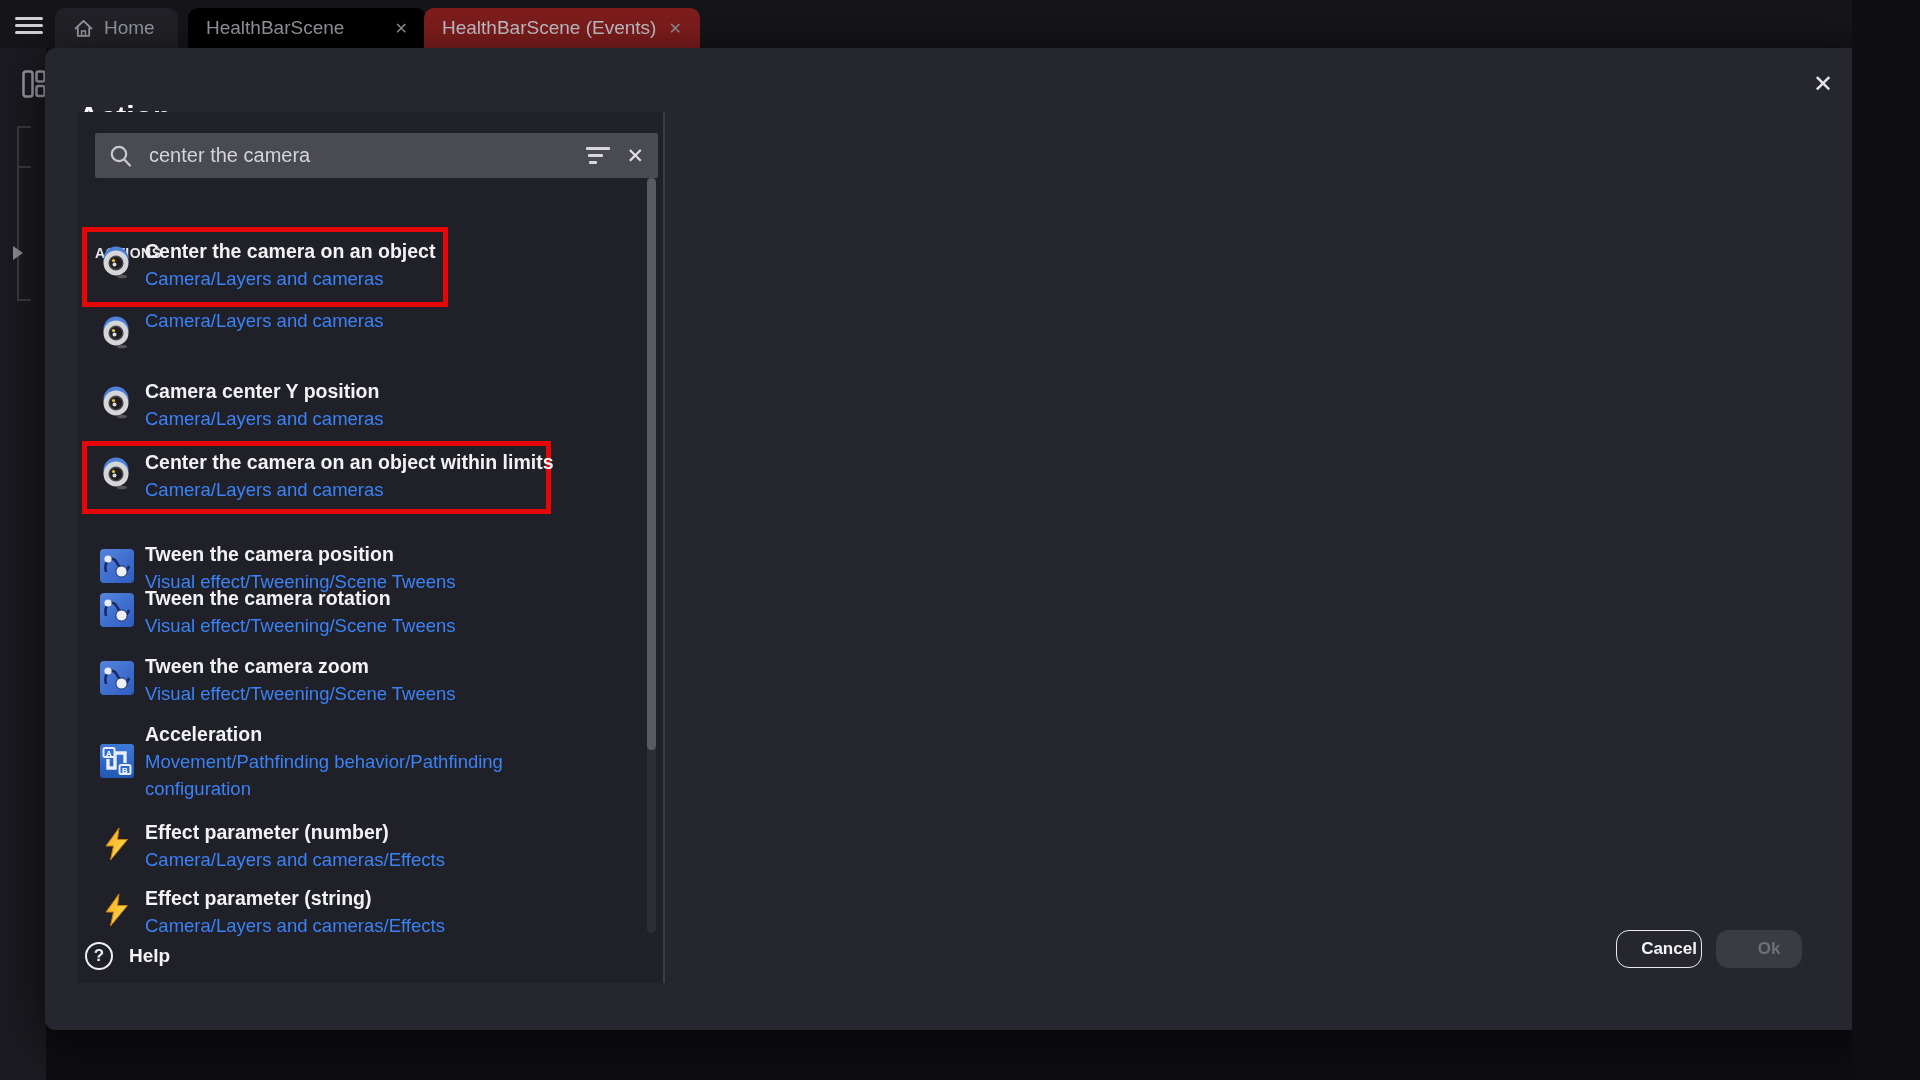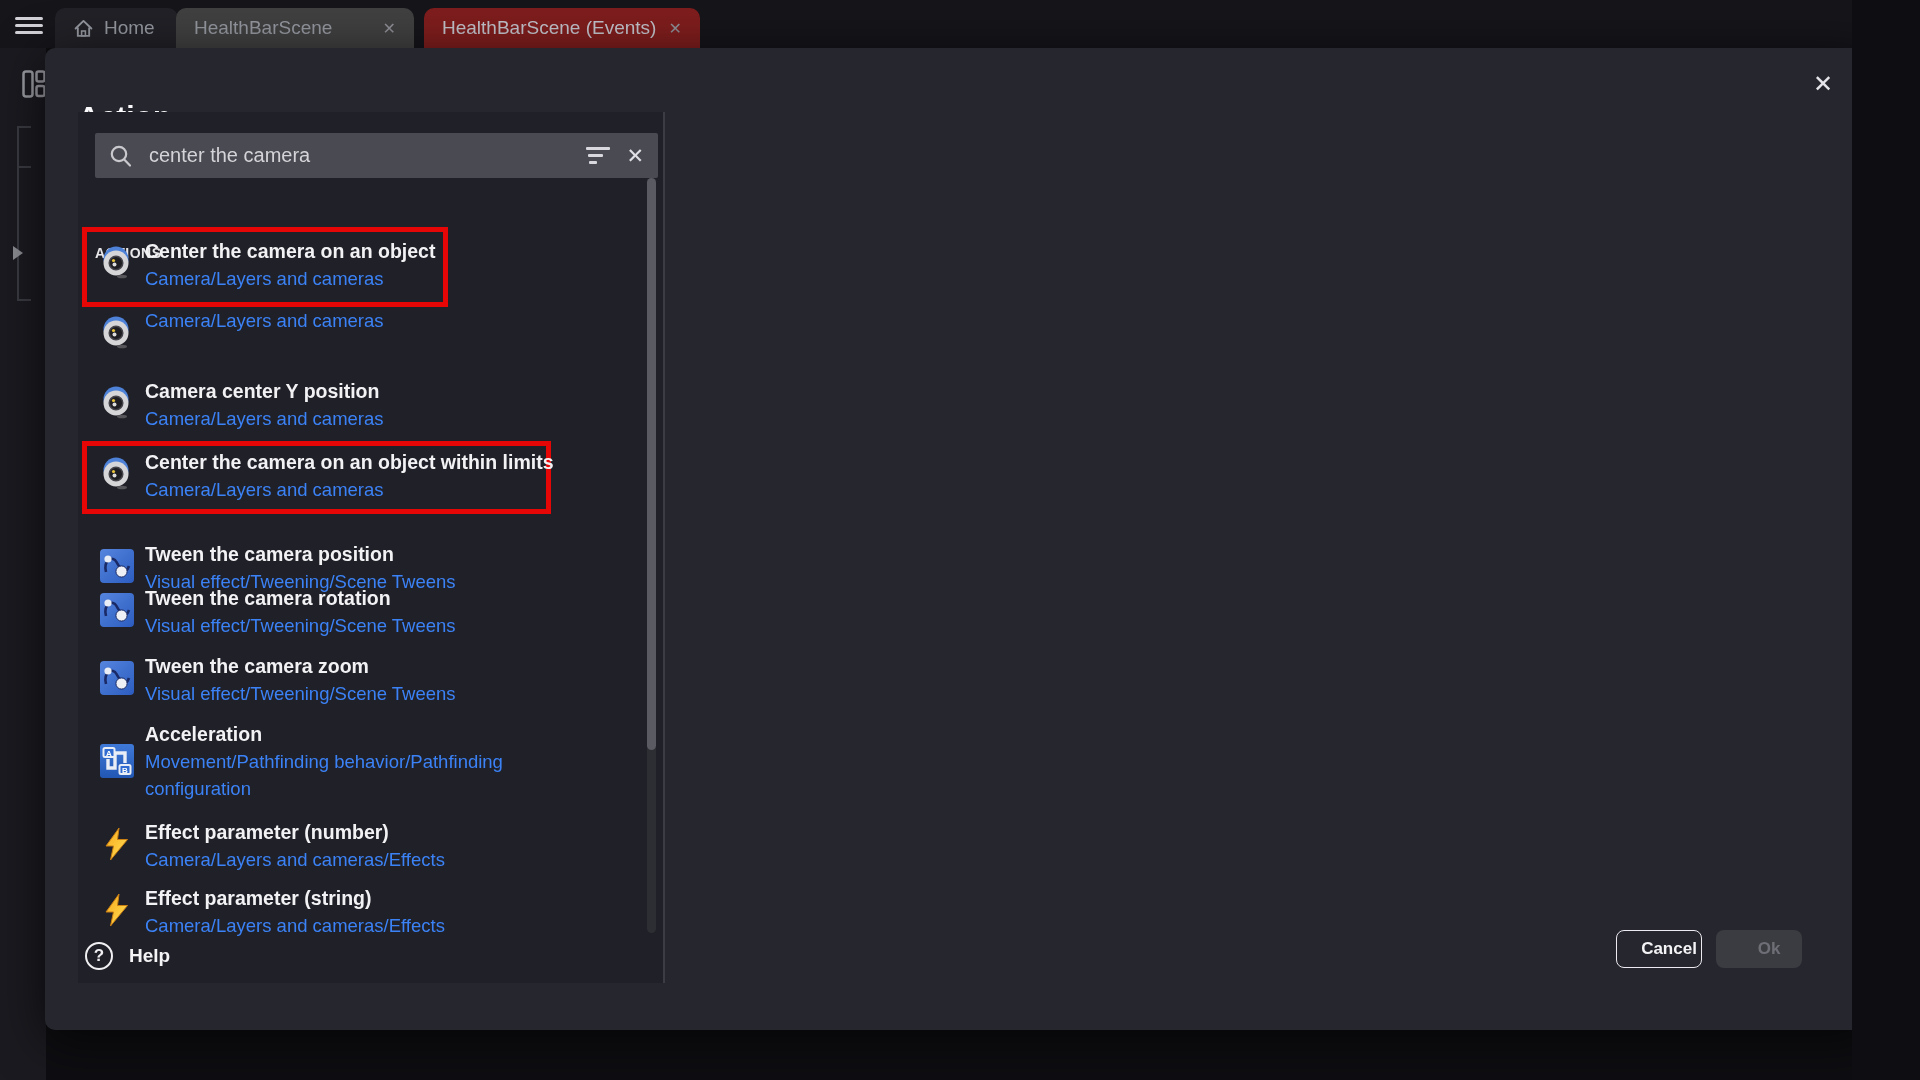--- a/index.html
+++ b/index.html
@@ -7,21 +7,21 @@
   .stage{position:relative;width:1852px;height:1080px;overflow:hidden;
          font-family:"Liberation Sans",sans-serif;background:#0e0e12;}
 
   
   .topbar{position:absolute;left:0;top:0;width:1920px;height:48px;background:#15151a;}
   .hamburger{position:absolute;left:15px;top:17px;width:28px;height:17px;cursor:pointer;}
   .hamburger span{display:block;height:3px;border-radius:2px;background:#d2d2d8;margin-bottom:4px;}
   .tab{position:absolute;top:8px;height:40px;border-radius:10px 10px 0 0;
        display:flex;align-items:center;gap:10px;padding:0 18px;color:#9598a0;font-size:19px;}
   .tab.home{left:55px;width:123px;background:#212127;}
-  .tab.t2{left:176px;width:238px;background:#404040;justify-content:center;}
+  .tab.t2{left:188px;width:238px;background:#000000;justify-content:center;}
   .tab.active{left:424px;width:276px;background:#7f1d1d;color:#c2c2ca;}
   .tab .x{font-size:16px;color:#8e8e96;margin-left:auto;cursor:pointer;}
 
   
   .leftpanel{position:absolute;left:0;top:48px;width:46px;height:1032px;background:#1a1a20;}
   .grid-ic{position:absolute;left:22px;top:22px;}
   .treeline{position:absolute;background:#3a3a42;}
   .tri{position:absolute;left:13px;top:198px;width:0;height:0;
        border-left:10px solid #8a8a92;border-top:7px solid transparent;border-bottom:7px solid transparent;}
 
@@ -65,21 +65,21 @@
   .rb1{left:4px;top:115px;width:366px;height:80px;}
   .rb2{left:4px;top:329px;width:469px;height:73px;}
   .vscroll{position:absolute;right:7px;top:66px;width:9px;height:755px;border-radius:5px;background:#2d2d34;}
   .vthumb{position:absolute;right:7px;top:66px;width:9px;height:572px;border-radius:5px;background:#5a5a63;cursor:grab;}
 
   
   .help{position:absolute;left:40px;bottom:60px;display:flex;align-items:center;gap:16px;cursor:pointer;}
   .help .circ{width:28px;height:28px;border:2.5px solid #f0f0f2;border-radius:50%;color:#f0f0f2;
               font-weight:bold;font-size:17px;display:flex;align-items:center;justify-content:center;}
   .help .hl{color:#f4f4f6;font-size:19px;font-weight:bold;}
-  .btn{position:absolute;bottom:62px;height:38px;border-radius:8px;font-size:17px;font-weight:bold;
+  .btn{position:absolute;bottom:62px;height:38px;border-radius:13px;font-size:17px;font-weight:bold;
        display:flex;align-items:center;justify-content:center;cursor:pointer;
        font-family:"Liberation Sans",sans-serif;padding-left:20px;}
   .btn.cancel{right:173px;width:86px;border:1.5px solid #eceaf0;color:#f4f4f6;background:transparent;}
   .btn.ok{right:73px;width:86px;background:#3b3b42;color:#6e6e76;}
 </style>
 </head>
 <body>
 
 <div class="stage">
 

